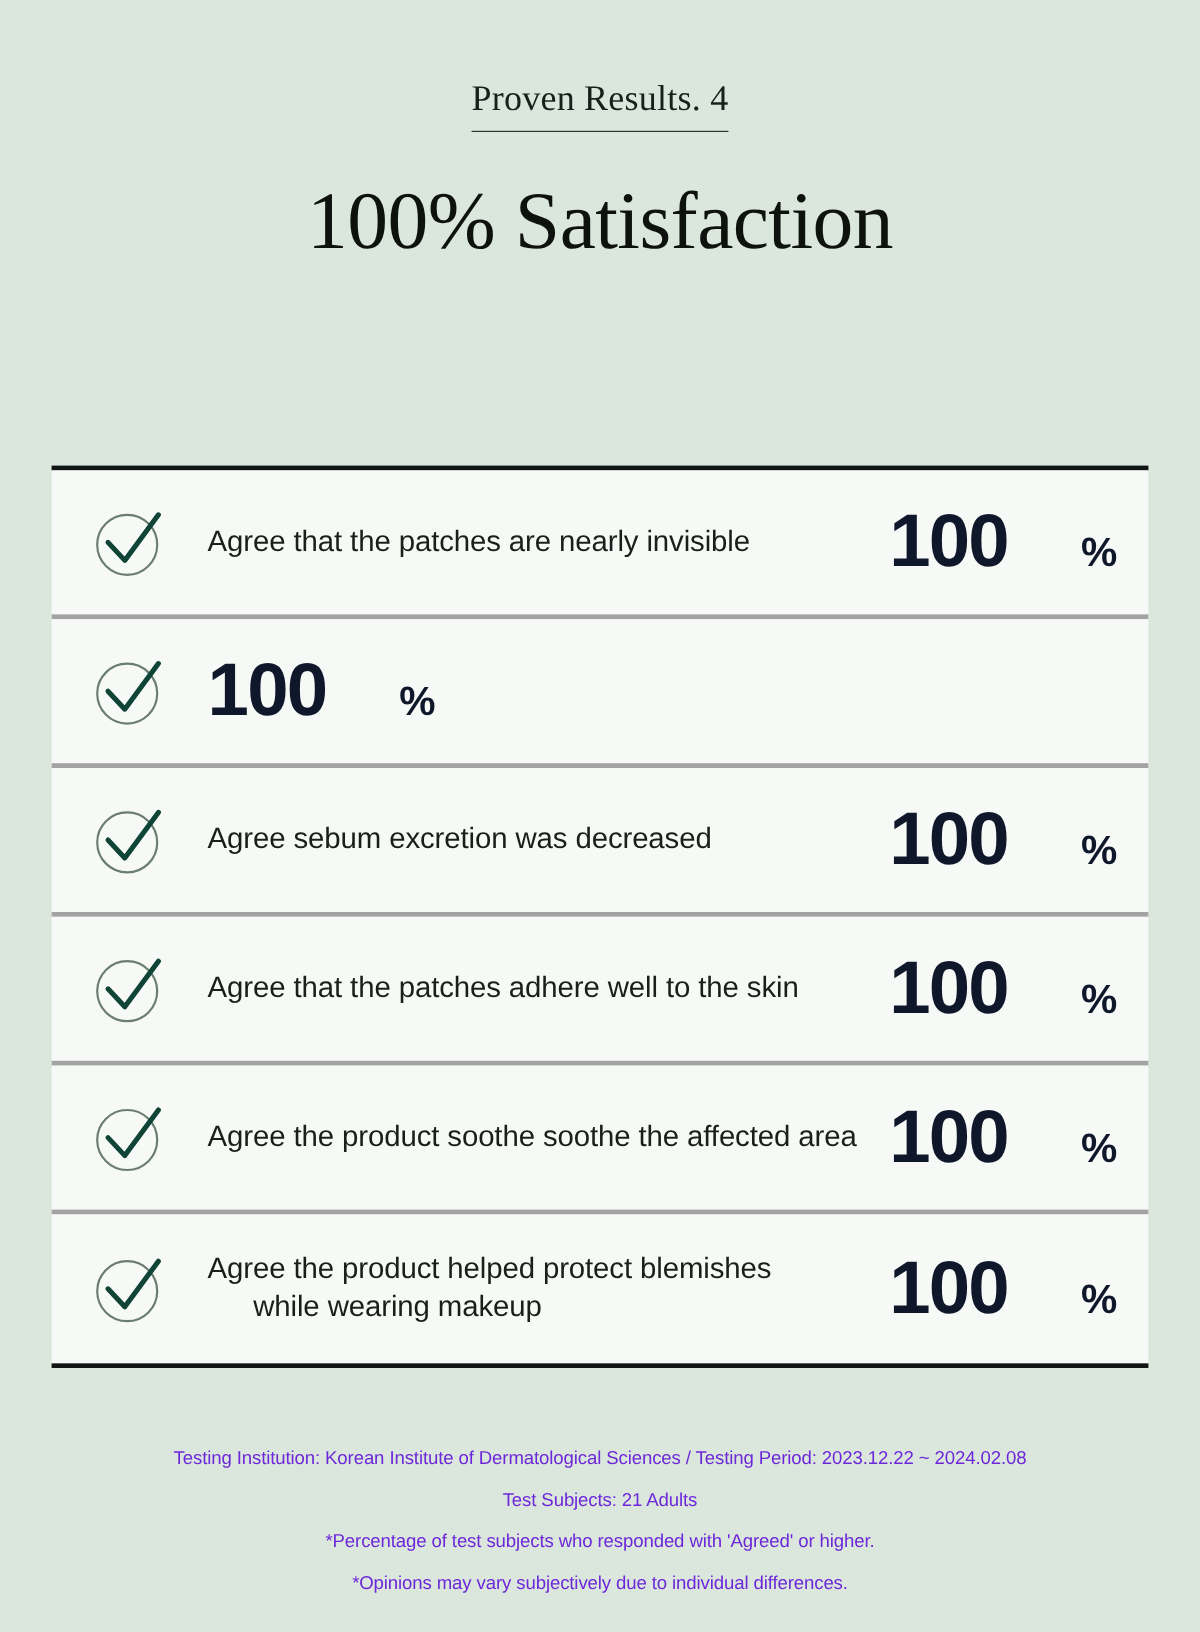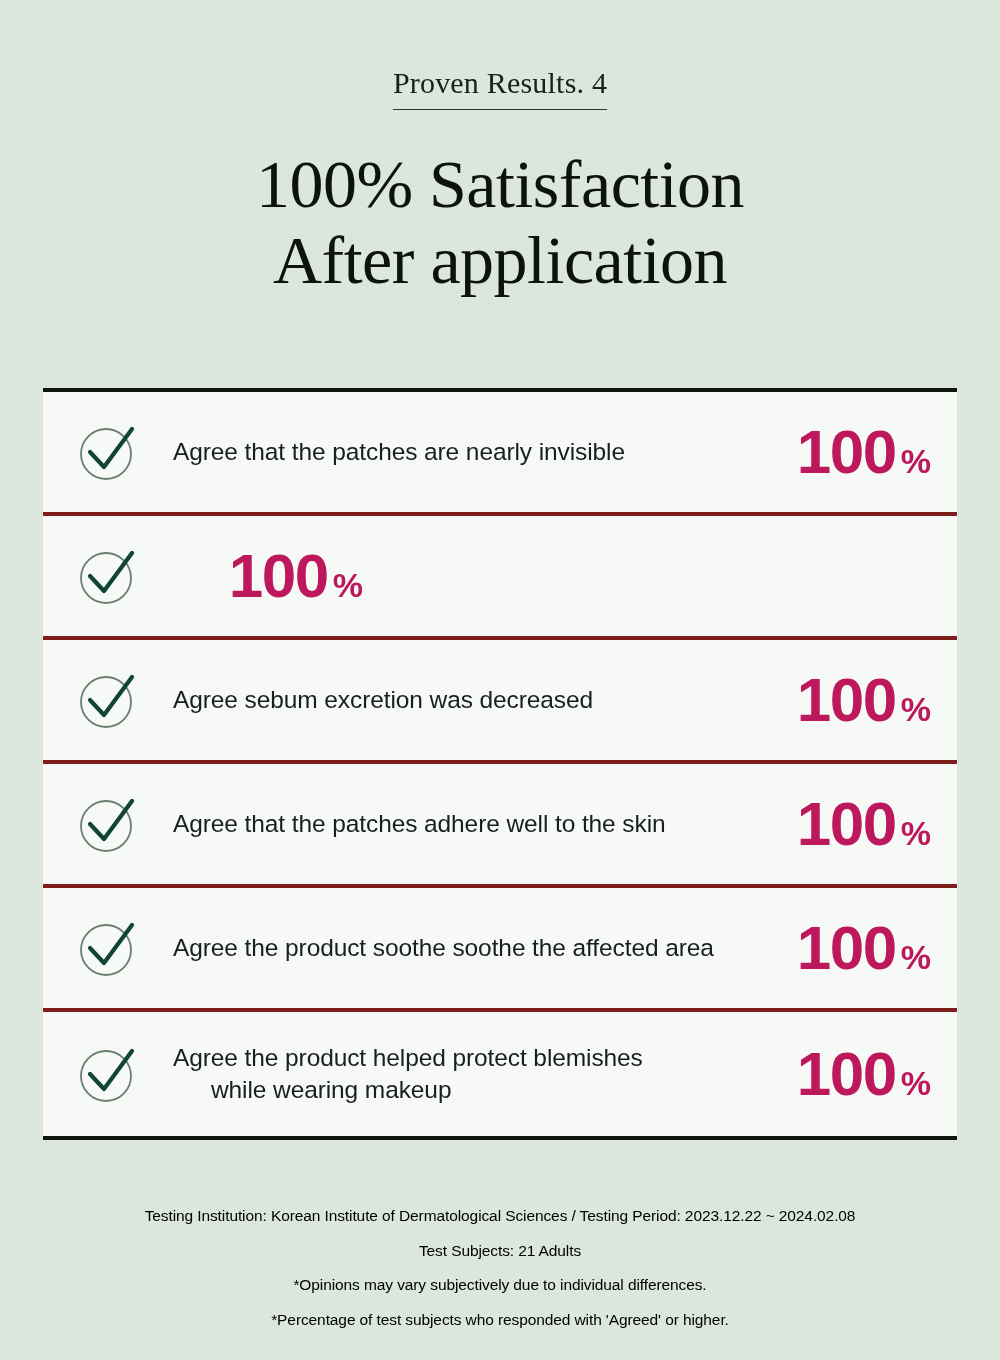--- a/index.html
+++ b/index.html
@@ -63,21 +63,21 @@
     width: 914px;
     border-top: 4px solid #111614;
     border-bottom: 4px solid #111614;
     background: #dbe7dc;
   }
   .row {
     display: flex;
     align-items: center;
     height: 124px;
     background: #f7f9f7;
-    border-bottom: 4px solid #7f1d1d;
+    border-bottom: 4px solid #a3a3a3;
     box-sizing: border-box;
     padding-left: 34px;
     padding-right: 26px;
   }
   .row:last-child {
     border-bottom: none;
   }
 
   .check-cell {
     flex: 0 0 96px;
@@ -101,22 +101,22 @@
   }
   .label-cell .l2 {
     display: block;
     margin-left: 38px;
   }
 
   .value-cell {
     flex: 0 0 190px;
     display: flex;
     align-items: baseline;
-    justify-content: flex-end;
-    color: #be185d;
+    justify-content: space-between;
+    color: #0f172a;
   }
   .value-num {
     font-size: 62px;
     font-weight: 700;
     letter-spacing: -1.5px;
     line-height: 1;
   }
   .value-pct {
     font-size: 34px;
     font-weight: 700;
@@ -124,21 +124,21 @@
     line-height: 1;
   }
 
   
   .footnotes {
     position: absolute;
     left: 0;
     right: 0;
     top: 1208px;
     text-align: center;
-    color: #000000;
+    color: #6d28d9;
   }
   .footnotes .fn {
     font-size: 15.5px;
     line-height: 1.0;
     margin-bottom: 19px;
     letter-spacing: -0.1px;
   }
   .footnotes .fn:last-child {
     margin-bottom: 0;
   }
@@ -147,21 +147,20 @@
 <body>
 
 <div class="page">
 
   <div class="kicker-wrap">
     <div class="kicker">Proven Results. 4</div>
   </div>
 
   <h1 class="headline">
     <span class="line line1">100% Satisfaction</span>
-    <span class="line line2">After application</span>
   </h1>
 
   <div class="table">
 
     <div class="row">
       <div class="check-cell">
         <svg class="check-mark" viewBox="0 0 62 62">
           <circle cx="29" cy="33" r="25" fill="none" stroke="#6b7d70" stroke-width="1.8"></circle>
           <path d="M13 31 L27 46 L55 8" fill="none" stroke="#0f4436" stroke-width="4.2" stroke-linecap="round" stroke-linejoin="round"></path>
         </svg>
@@ -251,17 +250,17 @@
         <span class="value-num">100</span>
         <span class="value-pct">%</span>
       </div>
     </div>
 
   </div>
 
   <div class="footnotes">
     <div class="fn">Testing Institution: Korean Institute of Dermatological Sciences / Testing Period: 2023.12.22 ~ 2024.02.08</div>
     <div class="fn">Test Subjects: 21 Adults</div>
+    <div class="fn">*Percentage of test subjects who responded with 'Agreed' or higher.</div>
     <div class="fn">*Opinions may vary subjectively due to individual differences.</div>
-    <div class="fn">*Percentage of test subjects who responded with 'Agreed' or higher.</div>
   </div>
 
 </div>
 
 </body></html>

